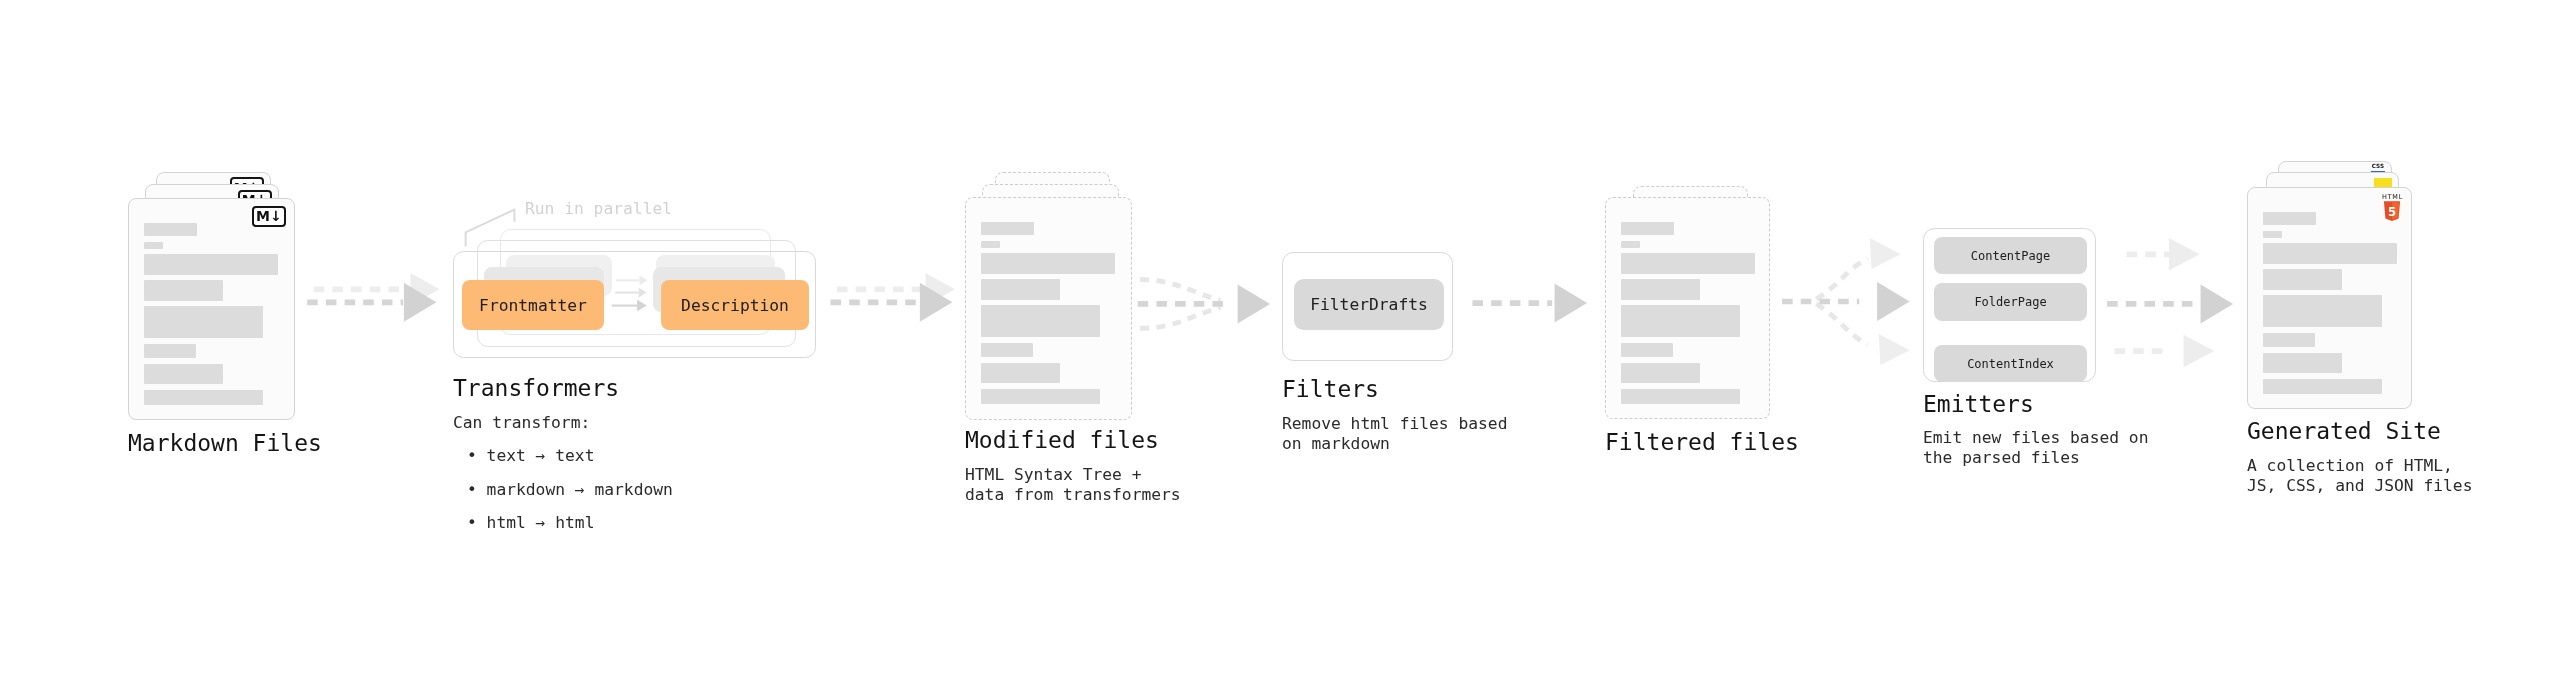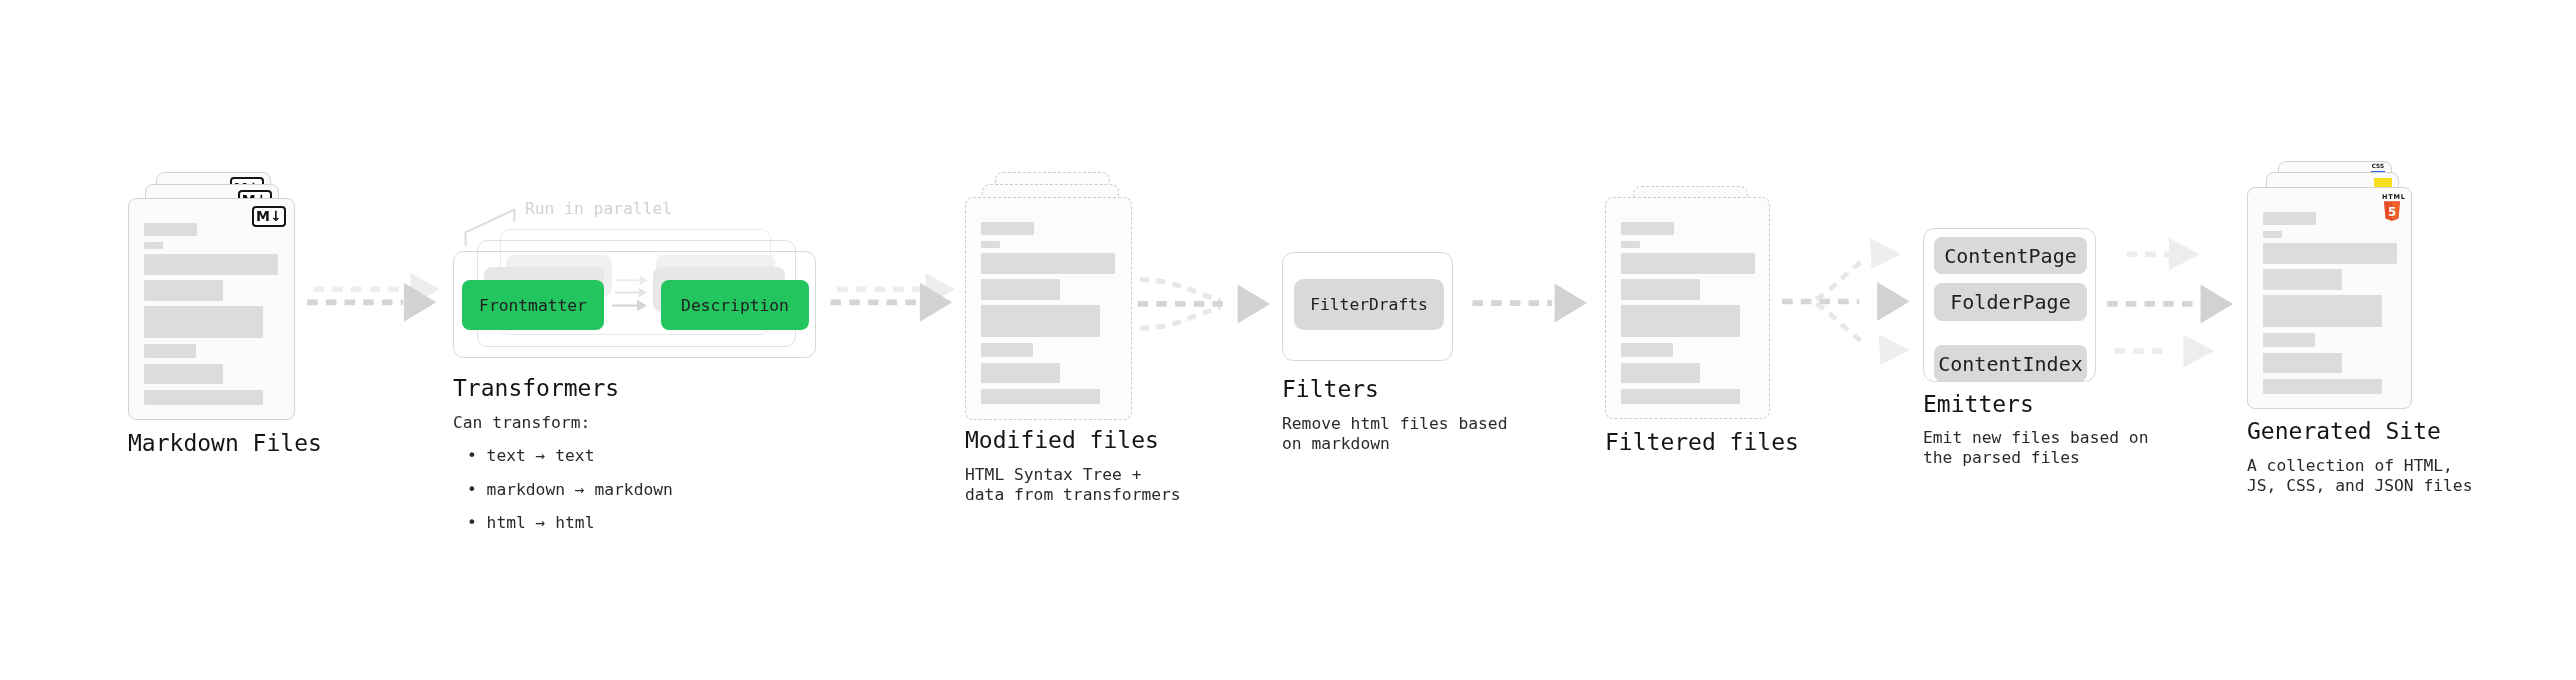--- a/index.html
+++ b/index.html
@@ -9,35 +9,35 @@
   .card{position:absolute;background:#fbfbfb;border:1.6px solid #d3d3d3;border-radius:8.1px;box-sizing:border-box;}
   .card.dashed{background:#fcfcfc;border:1.6px dashed #cccccc;}
   .bars{position:absolute;left:14.6px;top:24.4px;display:flex;flex-direction:column;gap:5.7px;}
   .bar{background:#dcdcdc;border-radius:0.8px;}
   
   .md-icon{position:absolute;background:#ffffff;border:2.4px solid #141414;border-radius:4.1px;
            width:34px;height:21px;display:flex;align-items:center;justify-content:center;
            font-family:"DejaVu Sans",sans-serif;font-weight:bold;font-size:14px;color:#111;box-sizing:border-box;}
   
   .panel{position:absolute;background:#ffffff;border:1.6px solid #d8d8d8;border-radius:11.4px;box-sizing:border-box;}
-  .pill{position:absolute;background:#22c55e;border-radius:8.1px;display:flex;align-items:center;justify-content:center;
+  .pill{position:absolute;background:#fdba74;border-radius:8.1px;display:flex;align-items:center;justify-content:center;
         font-size:16.3px;color:#202022;white-space:nowrap;}
   .pill.ghost2{background:#e7e7e7;}
   .pill.ghost3{background:#f0f0f0;}
-  .pill.em{background:#d9d9d9;font-size:20px;}
+  .pill.em{background:#d9d9d9;font-size:12px;}
   
   .tbox{position:absolute;background:transparent;border-radius:10.6px;box-sizing:border-box;}
   
   .title{position:absolute;font-size:23px;color:#141417;white-space:nowrap;}
   .desc{position:absolute;font-size:16.3px;line-height:20.3px;color:#2a2a2c;white-space:nowrap;}
   .note{position:absolute;font-size:16.3px;color:#d2d2d2;white-space:nowrap;}
   .bullet-line{padding-left:14px;margin-top:13px;}
   
   .html5-badge{position:absolute;width:21px;text-align:center;}
-  .html5-word{font-family:"DejaVu Sans",sans-serif;font-weight:bold;font-size:6.5px;letter-spacing:0.8px;color:#111;line-height:6.5px;}
+  .html5-word{font-family:"DejaVu Sans",sans-serif;font-weight:normal;font-size:6.5px;letter-spacing:0.8px;color:#111;line-height:6.5px;}
   .css-badge{position:absolute;text-align:center;width:16.3px;}
   .css-word{font-family:"DejaVu Sans",sans-serif;font-weight:bold;font-size:5.7px;color:#111;line-height:5.7px;}
   .css-underline{height:2.4px;width:14.6px;margin:0.8px auto 0 auto;}
   .js-badge{position:absolute;width:18px;height:11.4px;}
   svg.overlay{position:absolute;left:0;top:0;pointer-events:none;}
 </style>
 </head>
 <body>
 
 <svg class="overlay" width="2576" height="681" viewBox="0 0 3170 838">

